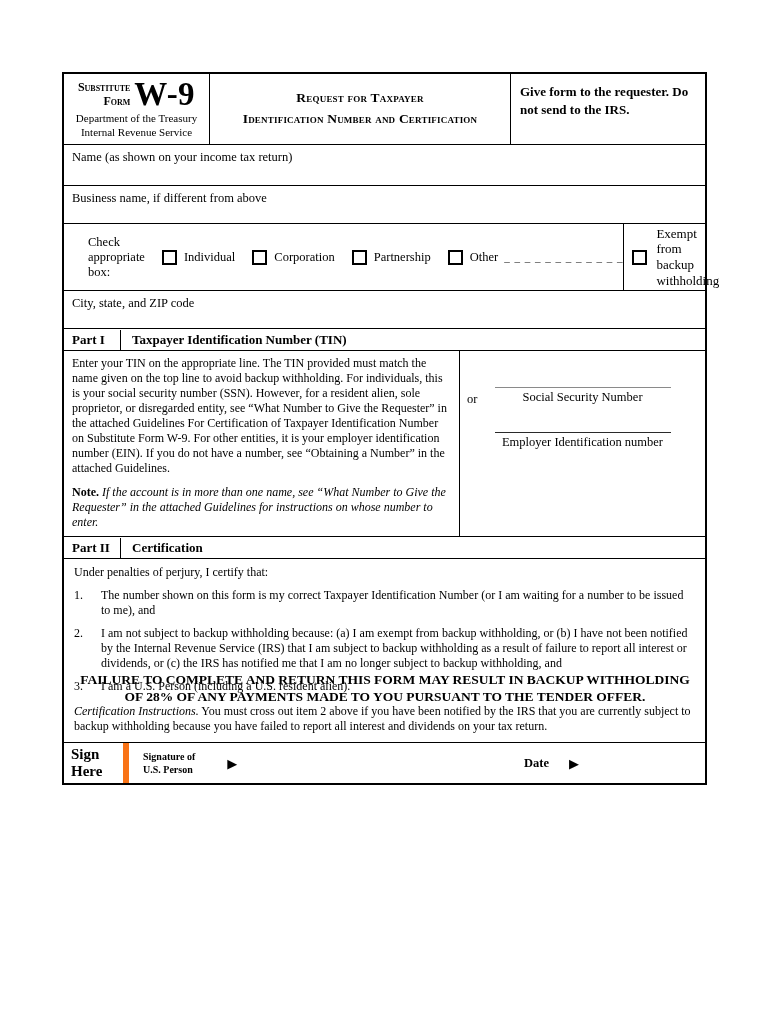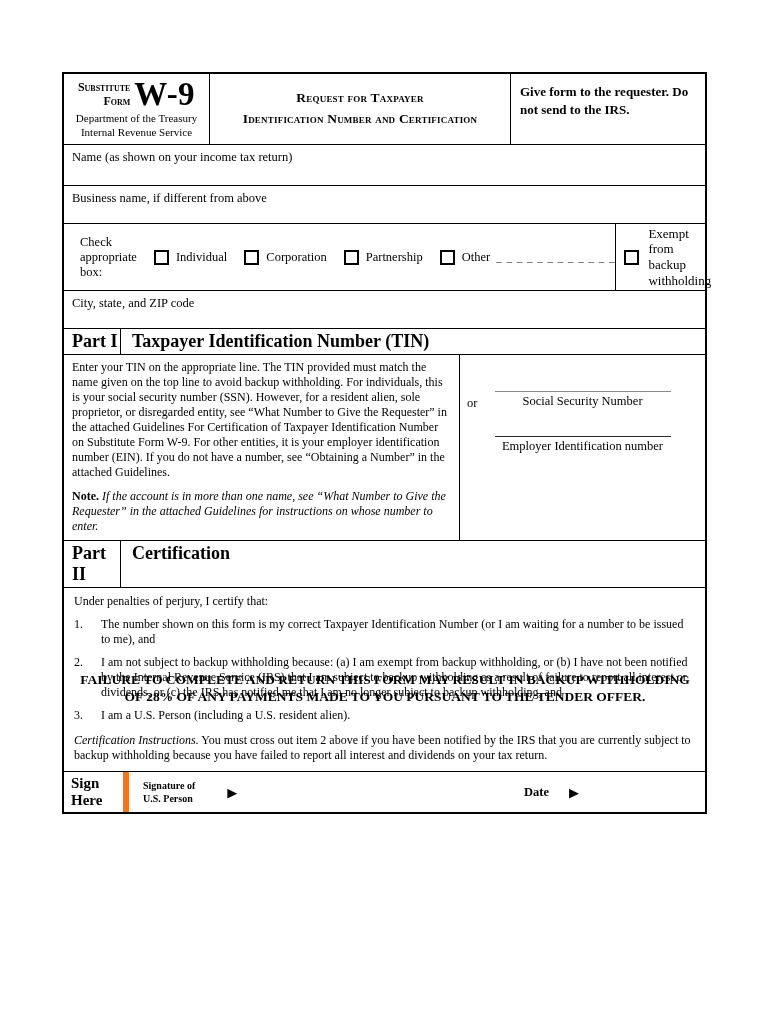--- a/index.html
+++ b/index.html
@@ -39,36 +39,36 @@
   .hdr-right { width: 194px; padding: 9px 8px 4px 9px; font-weight: bold; font-size: 13px; line-height: 1.4; }
 
   
   .field { padding: 5px 8px; font-size: 12.5px; }
   .field-name { min-height: 41px; }
   .field-biz  { min-height: 38px; }
   .field-city { min-height: 38px; }
 
   
   .chkrow { display: flex; min-height: 36px; }
-  .chkrow-left { flex: 1; display: flex; align-items: center; padding-left: 16px; font-size: 12.5px; }
+  .chkrow-left { flex: 1; display: flex; align-items: center; padding-left: 24px; font-size: 12.5px; }
   .chk {
     display: inline-block; width: 15px; height: 15px;
     border: 2px solid #000; background: #fff; flex: none;
   }
   .chkitem { display: flex; align-items: center; margin-left: 17px; }
   .chkitem .lbl { margin-left: 7px; }
   .dashline { font-size: 11px; letter-spacing: 1px; margin-left: 6px; white-space: nowrap; }
   .chkrow-right {
     width: 137px; border-left: 1px solid #000;
     display: flex; align-items: center; padding: 2px 4px 2px 8px;
   }
   .chkrow-right .lbl { font-size: 13px; line-height: 1.2; margin-left: 9px; }
 
   
-  .parthead { display: flex; align-items: flex-start; min-height: 22px; font-weight: bold; font-size: 18px; }
+  .parthead { display: flex; align-items: center; min-height: 22px; font-weight: bold; font-size: 13px; }
   .parthead .plabel { width: 57px; border-right: 1px solid #000; padding: 2px 0 2px 8px; display: flex; align-items: center; }
   .parthead .ptitle { padding: 2px 0 2px 11px; display: flex; align-items: center; }
 
   
   .p1body { display: flex; min-height: 134px; }
   .p1text { width: 396px; border-right: 1px solid #000; padding: 5px 9px 6px 8px; font-size: 12px; line-height: 1.25; }
   .p1note { margin-top: 9px; }
   .p1note .it { font-style: italic; }
   .tinbox { flex: 1; position: relative; font-size: 12.5px; }
   .or { position: absolute; left: 7px; top: 41px; }

